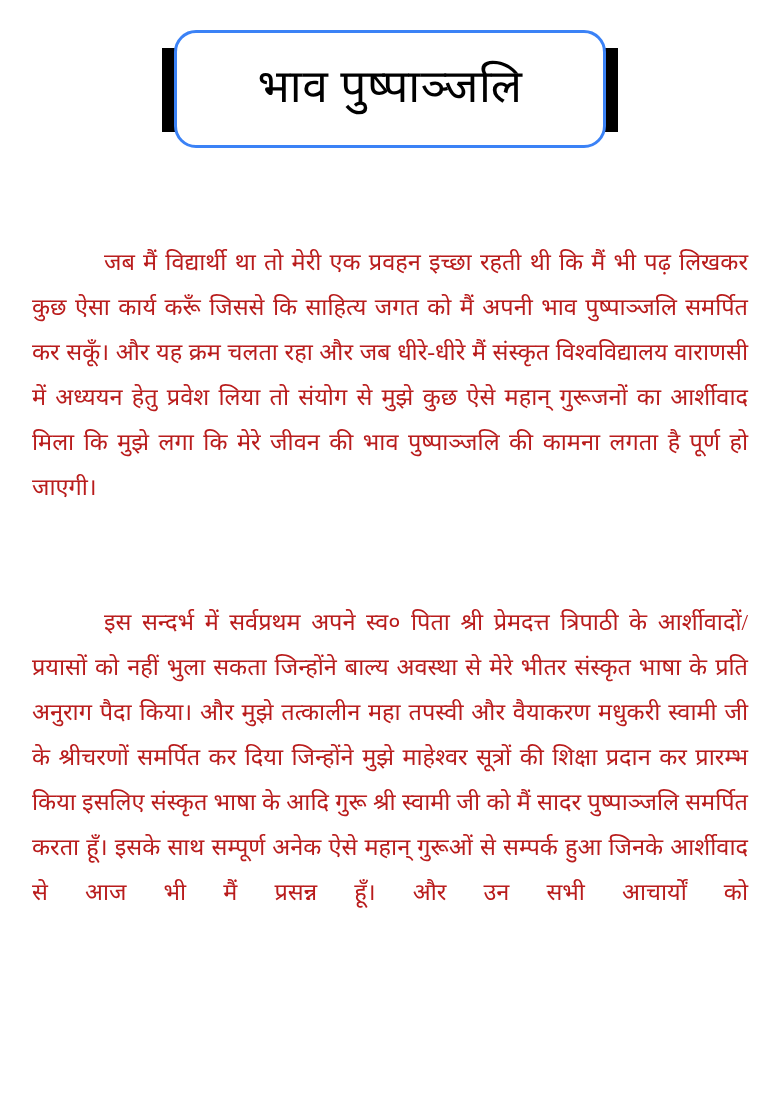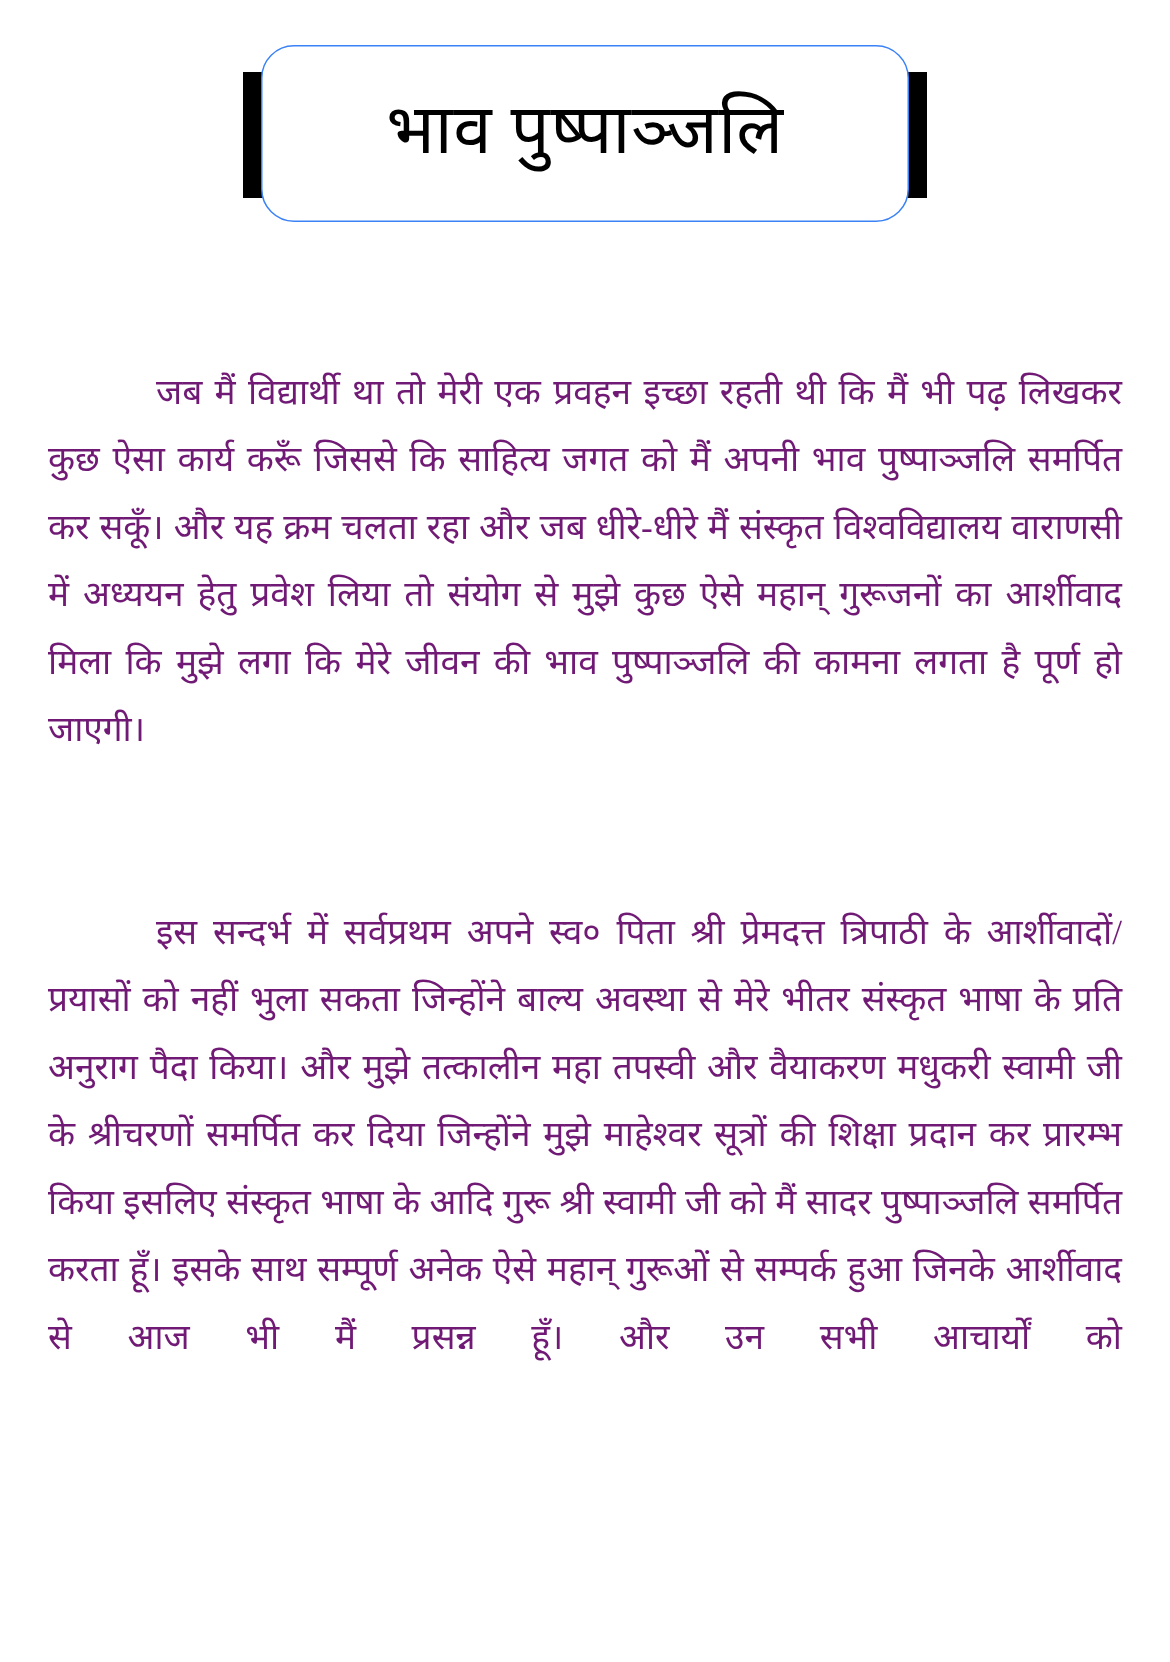--- a/index.html
+++ b/index.html
@@ -46,21 +46,21 @@
   }
   .title-bar.left  { left: -12px; }
   .title-bar.right { right: -12px; }
 
   .title-box {
     position: absolute;
     left: 0;
     top: 0;
     width: 432px;
     height: 118px;
-    border: 1px solid #3b82f6;
+    border: 3px solid #3b82f6;
     border-radius: 22px;
     background: #ffffff;
     box-sizing: border-box;
     display: flex;
     align-items: center;
     justify-content: center;
     z-index: 2;
   }
   .title-text {
     font-size: 46px;
@@ -77,21 +77,21 @@
     left: 32px;
     top: 240px;
     width: 716px;
   }
 
   .para {
     font-size: 23.5px;
     line-height: 45px;
     text-align: justify;
     text-justify: inter-word;
-    color: #701a75;
+    color: #b91c1c;
     margin: 0;
   }
   .para + .para {
     margin-top: 45px;
   }
   .para .indent {
     display: inline-block;
     width: 72px;
   }
   

